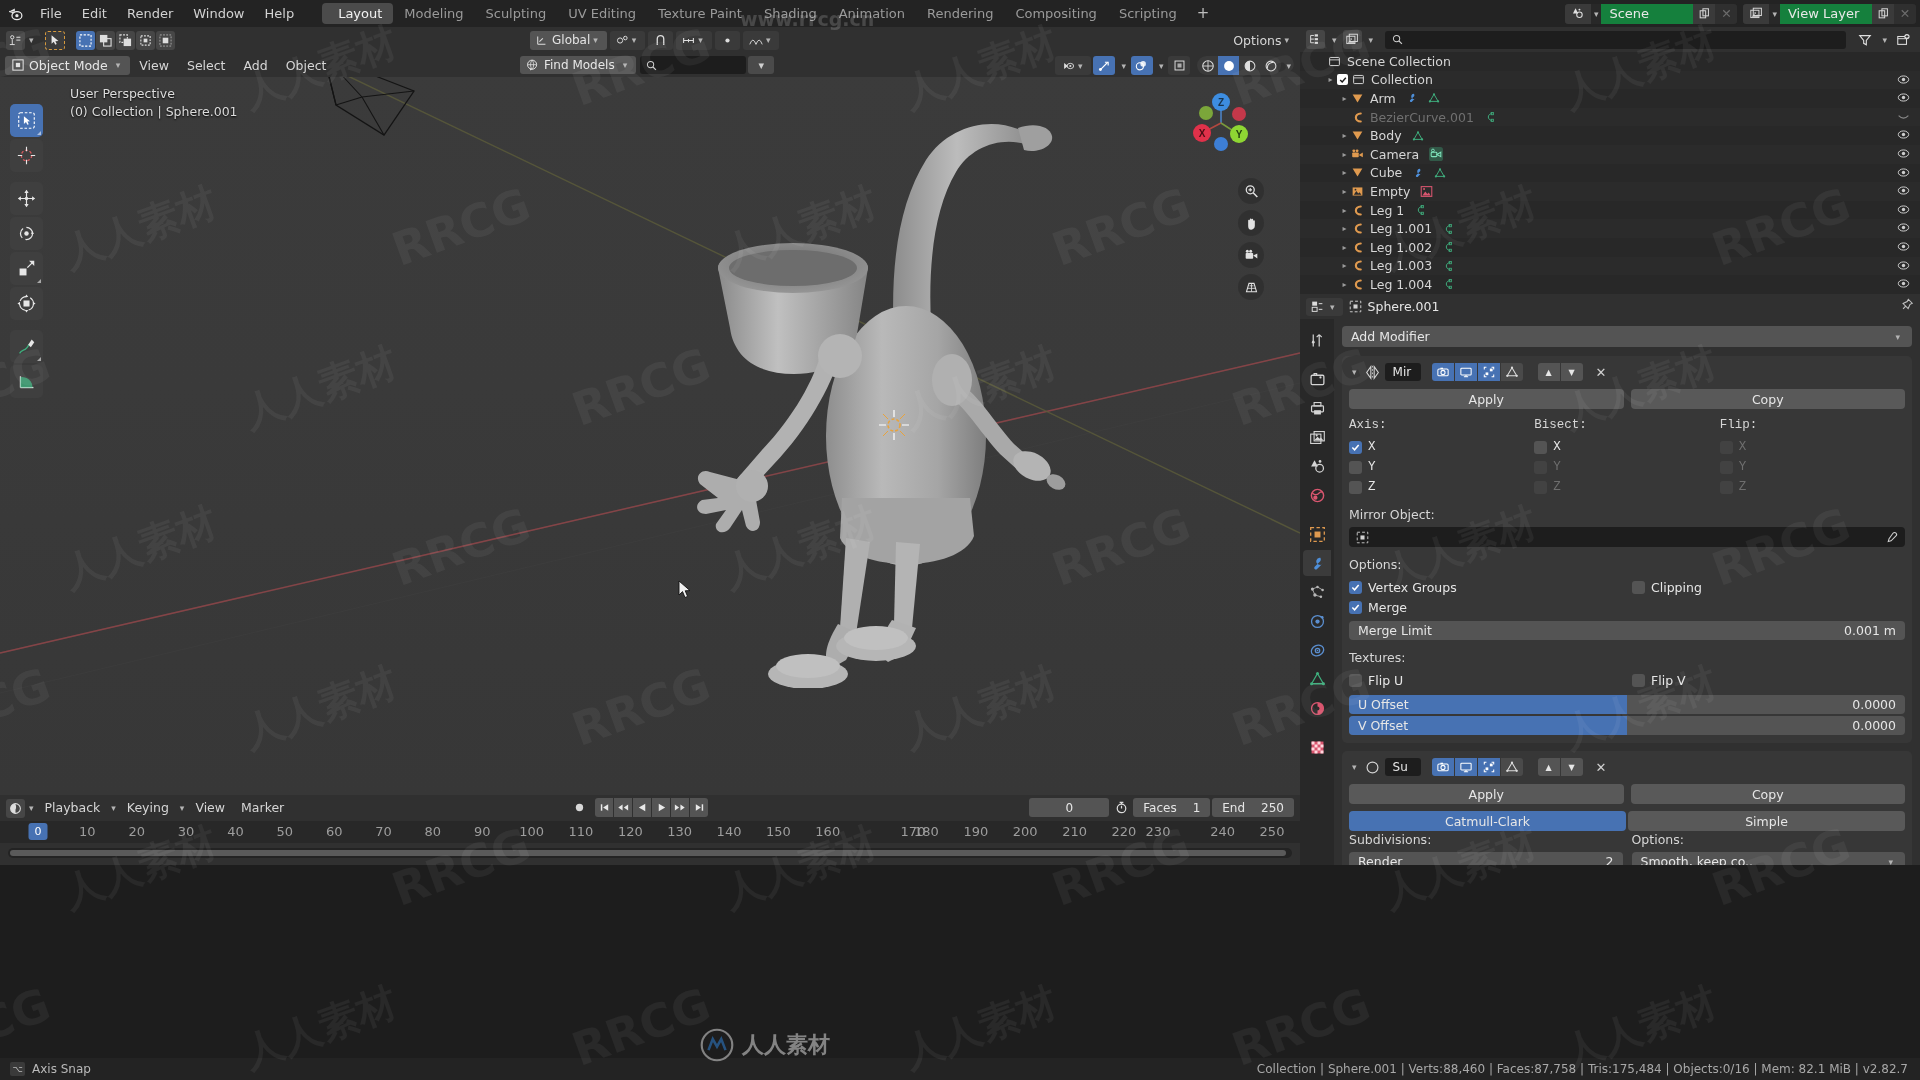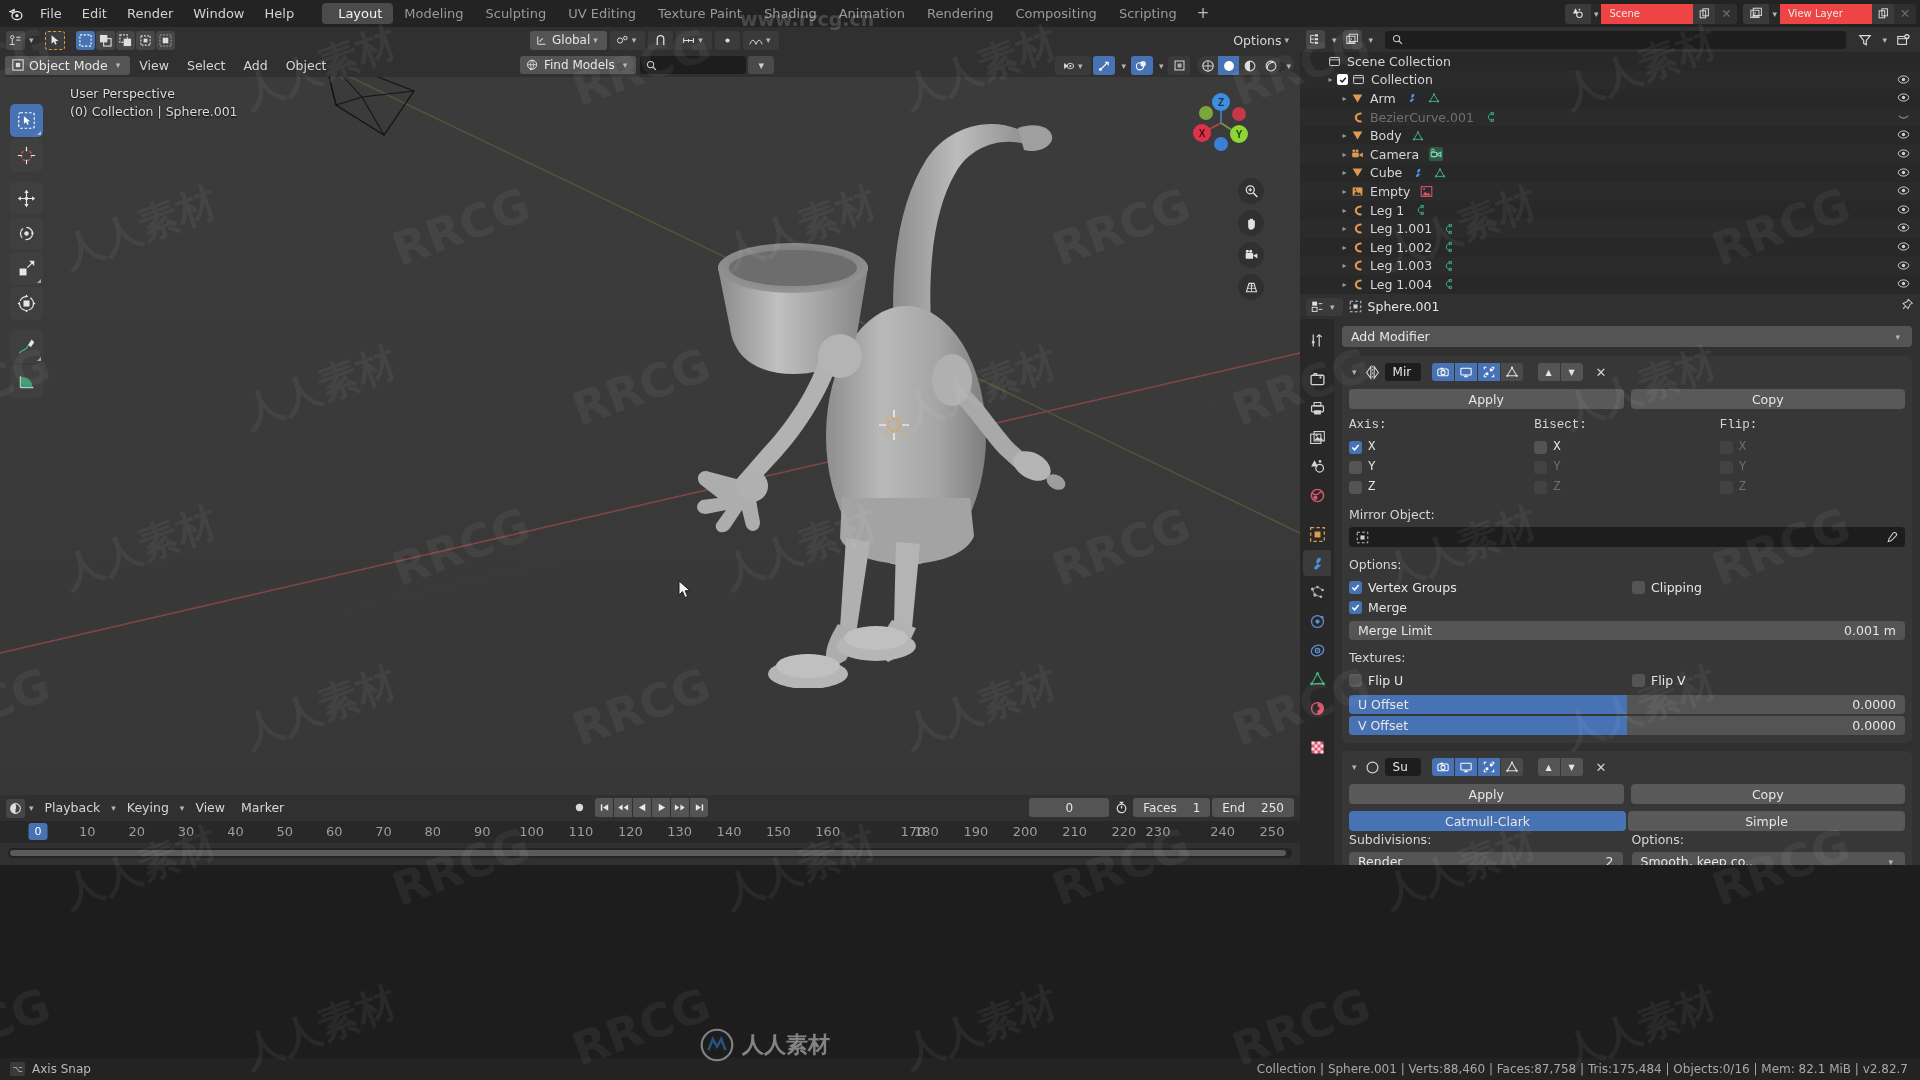--- a/index.html
+++ b/index.html
@@ -12,21 +12,21 @@
     display:flex; align-items:center; }
   .blender-logo{ width:30px; height:27px; display:flex; align-items:center; justify-content:center; }
   .menu-item{ padding:0 10px; height:27px; line-height:27px; color:#d2d2d2; font-size:13px; white-space:nowrap; }
   .wstabs{ display:flex; align-items:center; margin-left:18px; height:27px; }
   .wstab{ padding:0 11px; height:21px; line-height:21px; border-radius:4px; color:#9a9a9a; font-size:13px; white-space:nowrap; }
   .wstab.active{ background:#4b4b4b; color:#f2f2f2;padding-left:16px; }
   .wstab.plus{ color:#bdbdbd; padding:0 9px; font-size:15px; }
   .topbar-right{ position:absolute; right:0; top:0; height:27px; display:flex; align-items:center; gap:0; }
   .db-field{ height:20px; background:#282828; border-radius:3px; display:flex; align-items:center; }
   .db-icon{ width:26px; height:20px; display:flex; align-items:center; justify-content:center; background:#3a3a3a; border-radius:3px 0 0 3px;}
-  .db-name{ padding:0 10px 0 8px; height:20px; line-height:20px; background:#ef4444; min-width:92px; font-size:10px; color:#e8e8e8;}
+  .db-name{ padding:0 10px 0 8px; height:20px; line-height:20px; background:#15803d; min-width:92px; font-size:13px; color:#e8e8e8;}
   .db-btn{ width:22px; height:20px; display:flex; align-items:center; justify-content:center; background:#3a3a3a; }
   .db-btn.dim{ color:#6b6b6b; background:#2f2f2f; border-radius:0 3px 3px 0;}
 
   
   .toolhdr{ position:absolute; left:0; top:27px; width:1300px; height:26px; background:#303030;
     display:flex; align-items:center; padding:0 6px; }
   .th-grp{ display:flex; align-items:center; }
   .ibtn{ height:19px; min-width:19px; display:flex; align-items:center; justify-content:center;
     background:#464646; border-radius:3px; margin-right:1px; color:#d8d8d8; padding:0 3px;}
   .ibtn.on{ background:#4772b3; color:#fff; }

